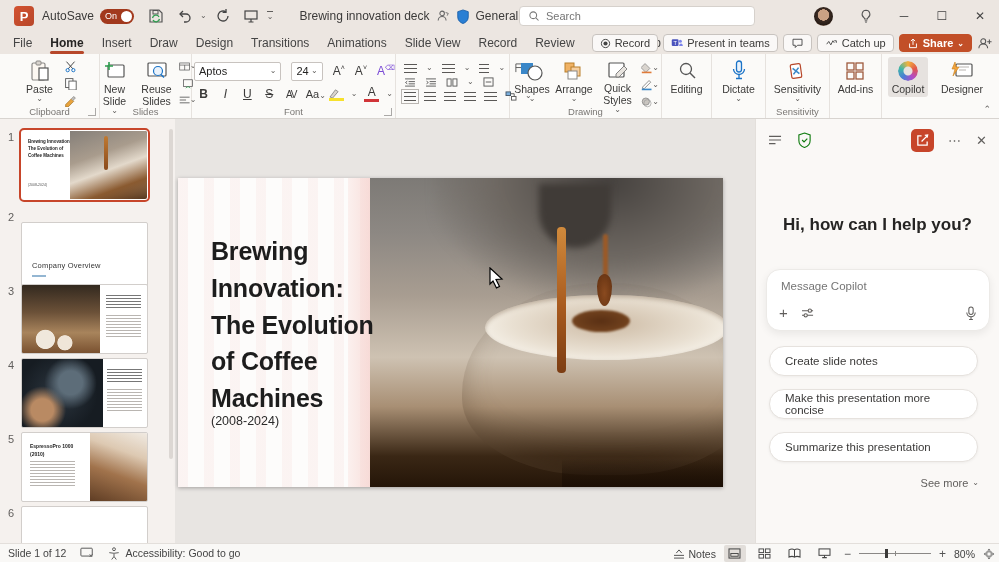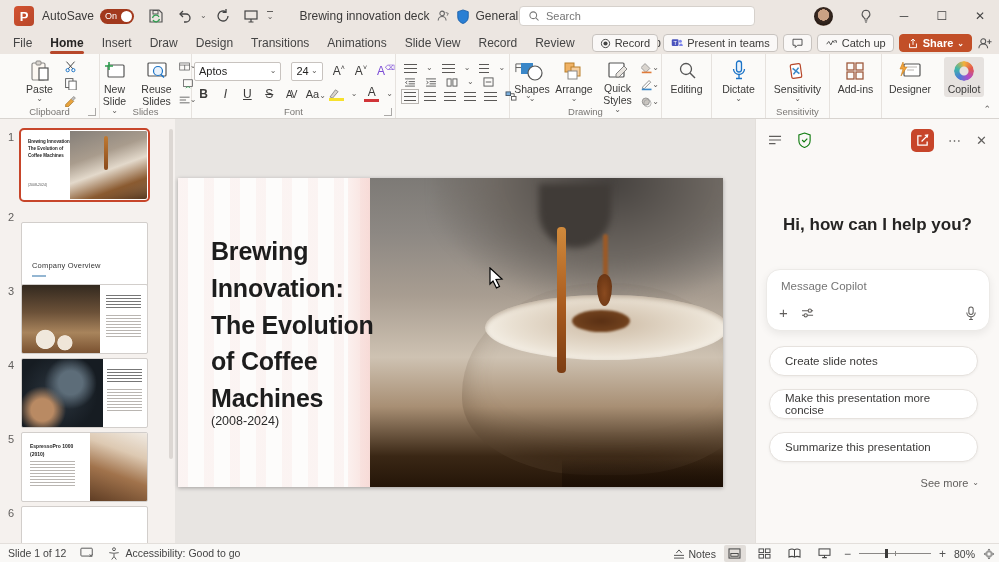--- a/index.html
+++ b/index.html
@@ -526,39 +526,39 @@
               <rect x="2" y="2" width="7" height="7" fill="none" stroke="#9e5a3c" stroke-width="1.3"></rect>
               <rect x="11" y="2" width="7" height="7" fill="none" stroke="#9e5a3c" stroke-width="1.3"></rect>
               <rect x="2" y="11" width="7" height="7" fill="none" stroke="#9e5a3c" stroke-width="1.3"></rect>
               <rect x="11" y="11" width="7" height="7" fill="none" stroke="#9e5a3c" stroke-width="1.3"></rect>
             </svg>
         </span>
         <span class="lbl">Add-ins</span>
       </div>
     </div>
 
+    <div class="grp" style="width:52px;border-right:none">
+      <div class="bigbtn copilot-sel">
+        <span class="ic">
+          <span style="display:block;width:20px;height:20px;border-radius:50%;background:conic-gradient(#f2b23c,#e2574c,#b14bc9,#4b7bd6,#3fb6a8,#f2b23c);-webkit-mask:radial-gradient(circle,transparent 0 4px,#000 5px);mask:radial-gradient(circle,transparent 0 4px,#000 5px);"></span>
+        </span>
+        <span class="lbl">Copilot</span>
+      </div>
+    </div>
+
     <div class="grp" style="width:56px;border-right:none">
       <div class="bigbtn">
         <span class="ic">
           <svg width="24" height="20" viewBox="0 0 24 20">
               <rect x="6" y="3" width="16" height="12" rx="1" fill="#fff" stroke="#555" stroke-width="1.2"></rect>
               <path d="M9 6h10M9 9h7" stroke="#b9b5b1"></path>
               <path d="M5 1L2 8h3l-2 7 6-9H6z" fill="#f2a33c" stroke="#c87d18" stroke-width=".6"></path>
             </svg>
         </span>
         <span class="lbl">Designer</span>
-      </div>
-    </div>
-
-    <div class="grp" style="width:52px;border-right:none">
-      <div class="bigbtn copilot-sel">
-        <span class="ic">
-          <span style="display:block;width:20px;height:20px;border-radius:50%;background:conic-gradient(#f2b23c,#e2574c,#b14bc9,#4b7bd6,#3fb6a8,#f2b23c);-webkit-mask:radial-gradient(circle,transparent 0 4px,#000 5px);mask:radial-gradient(circle,transparent 0 4px,#000 5px);"></span>
-        </span>
-        <span class="lbl">Copilot</span>
       </div>
     </div>
 
     <span class="collapse">⌃</span>
   </div>
 
   <div class="workspace">
 
     <div class="thumbs">
       <div class="thumb-row" style="top:10px;height:73px">

